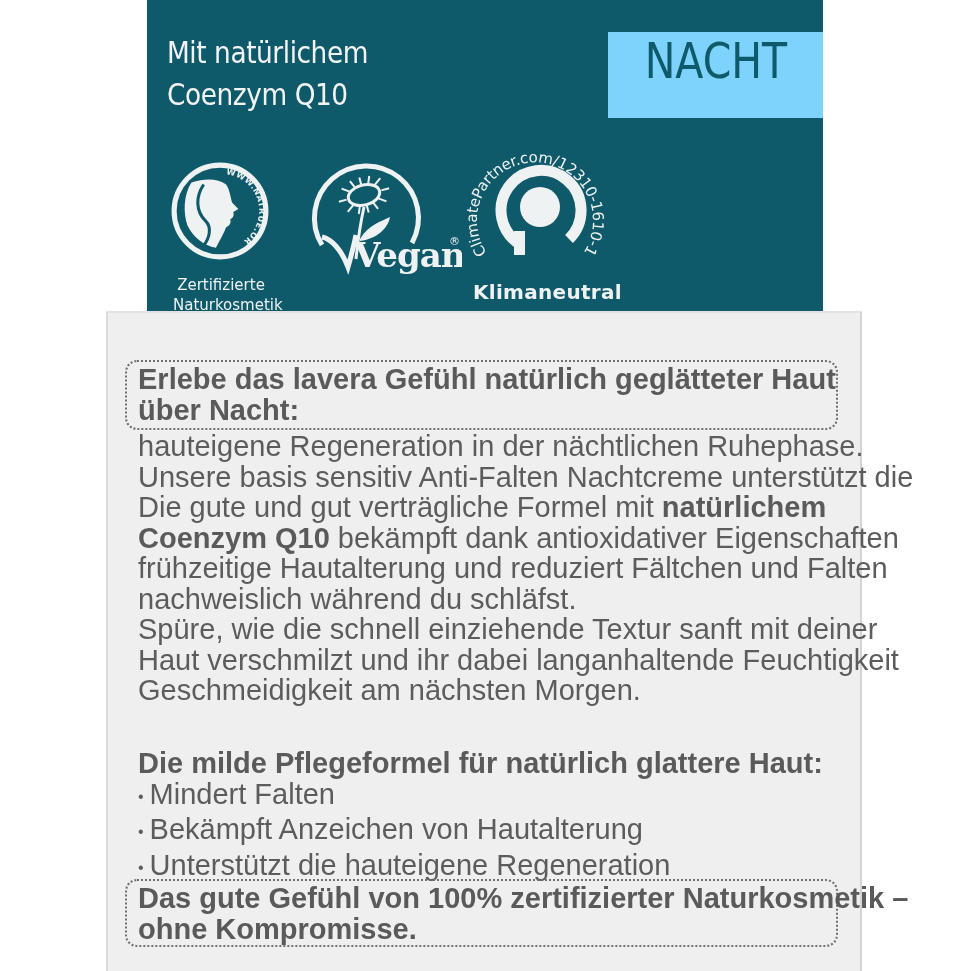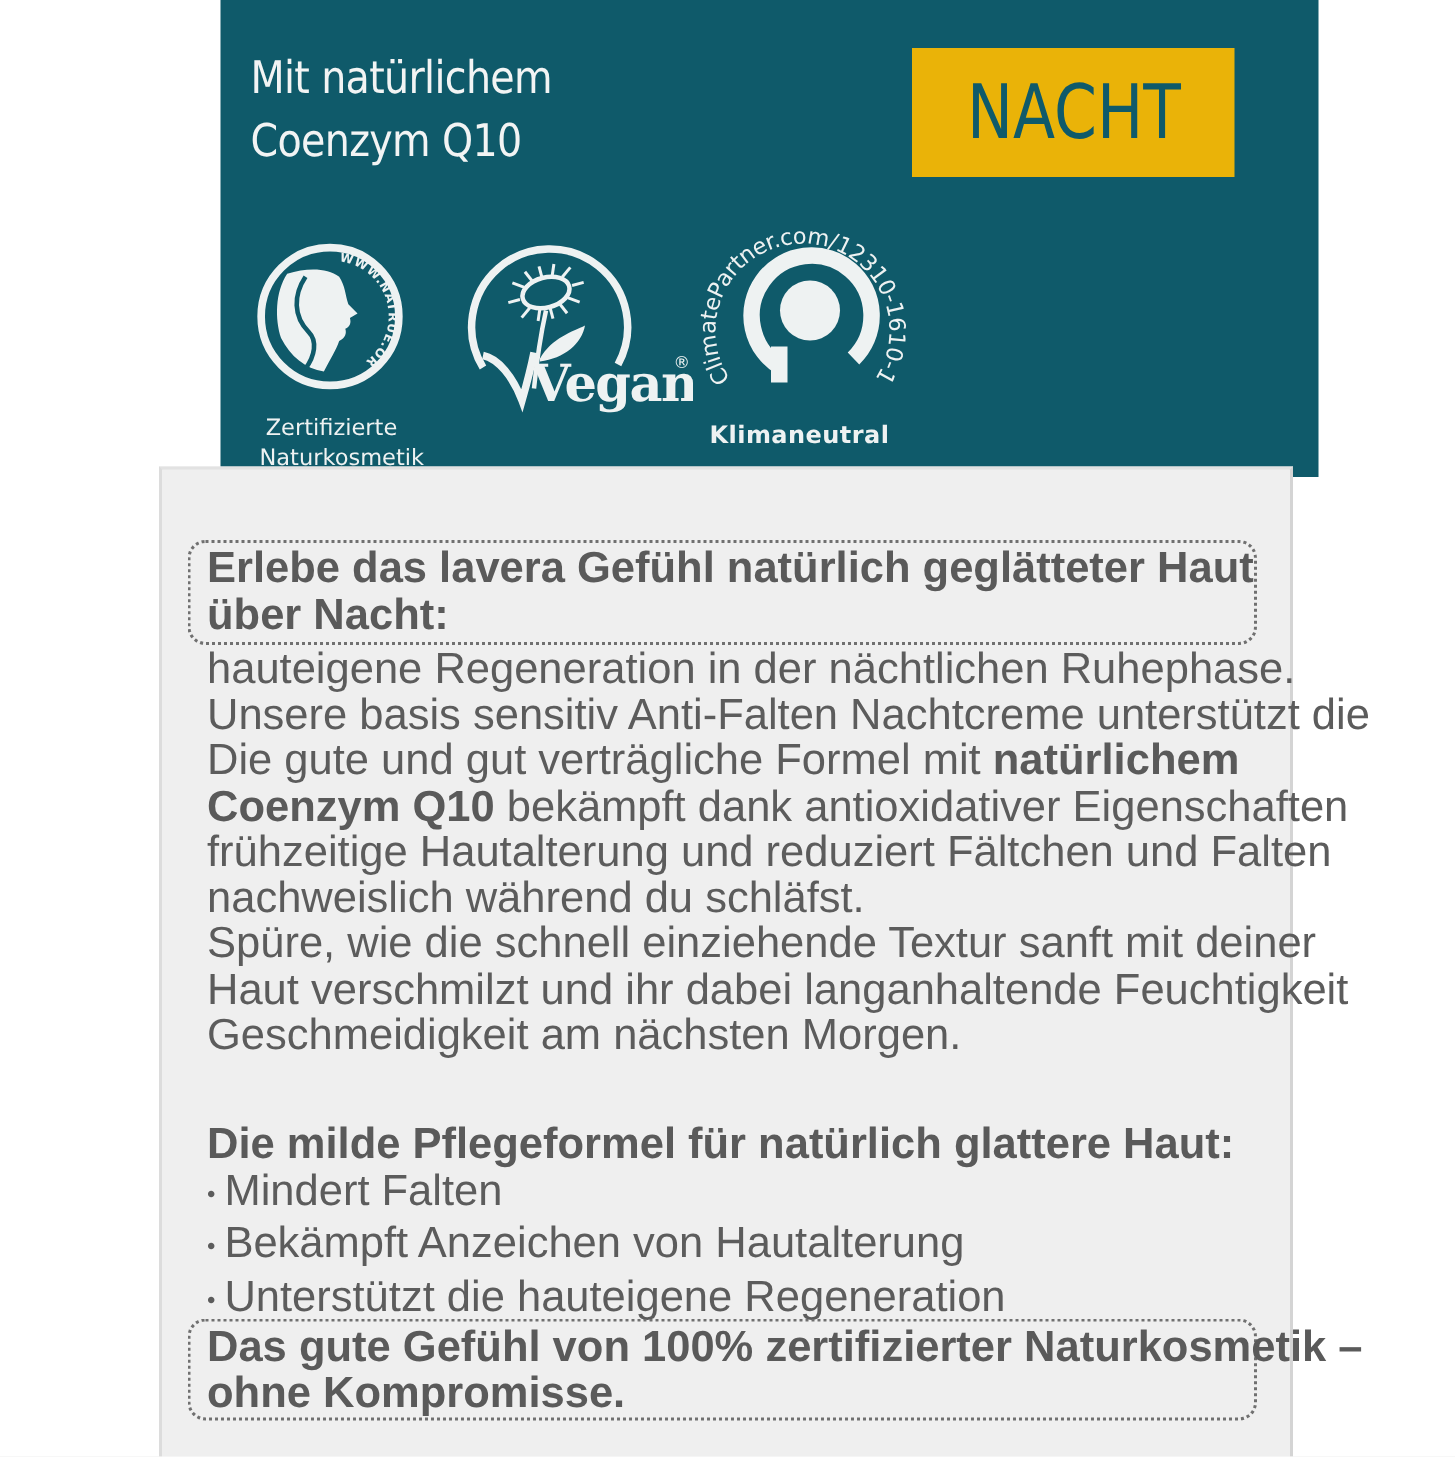--- a/index.html
+++ b/index.html
@@ -1,31 +1,31 @@
 <!DOCTYPE html>
 <html><head>
 <meta charset="utf-8">
 <style>
   html, body { margin:0; padding:0; }
   body {
     width:970px; height:971px; background:#ffffff; position:relative; overflow:hidden;
     font-family: "Liberation Sans", "DejaVu Sans", sans-serif;
   }
   .teal-panel {
-    position:absolute; left:147px; top:0; width:732px; height:318px;
+    position:absolute; left:147px; top:0; width:676px; height:318px;
     background:#0f5a6a;
   }
   .headline {
     position:absolute; left:20px; top:32px; color:#f2f4f4;
     font-family:"DejaVu Sans", sans-serif; font-size:30px; line-height:42px;
     letter-spacing:-0.5px; transform:scaleX(0.88); transform-origin:left top;
   }
   .nacht-badge {
     position:absolute; left:461px; top:32px; width:215px; height:86px;
-    background:#eab308; display:flex; align-items:center; justify-content:center;
+    background:#7dd3fc; display:flex; justify-content:center;
   }
   .nacht-badge span {
     color:#0f5a6a; font-family:"DejaVu Sans", sans-serif; font-size:50px;
     transform:scaleX(0.82); display:inline-block; letter-spacing:0px;
   }
   .seal { position:absolute; }
   .seal svg { display:block; }
   .seal-label {
     position:absolute; color:#eef2f2; white-space:nowrap;
     font-family:"DejaVu Sans", sans-serif;
@@ -107,21 +107,21 @@
     <svg width="150" height="150" viewBox="0 0 150 150">
       <defs>
           <path id="cpArc" d="M 22 118 A 58 58 0 1 1 118 118"></path>
         </defs>
       <text font-size="15" fill="#eef2f2" font-family="DejaVu Sans, sans-serif" letter-spacing="-0.3"><textPath href="#cpArc">ClimatePartner.com/12310-1610-1001</textPath></text>
       <circle cx="75" cy="72" r="20" fill="#eef2f2"></circle>
       <path d="M 56 110 A 40 40 0 1 1 104 104" fill="none" stroke="#eef2f2" stroke-width="11"></path>
       <rect x="49" y="96" width="11" height="24" fill="#eef2f2"></rect>
     </svg>
   </div>
-  <div class="seal-label" style="left:326px; top:280px; font-size:16px; font-weight:bold; letter-spacing:0.3px;">Klimaneutral</div>
+  <div class="seal-label" style="left:326px; top:280px; font-size:20px; font-weight:bold; letter-spacing:0.3px;">Klimaneutral</div>
 </div>
 
 <div class="box">
   <div class="dotted" style="left:17px; top:47px; width:713px; height:70px;"></div>
   <div class="text bold" style="left:30px; top:51px;">
     <span class="line">Erlebe das lavera Gefühl natürlich geglätteter Haut</span>
     <span class="line">über Nacht:</span>
   </div>
 
   <div class="text" style="left:30px; top:118px;">

